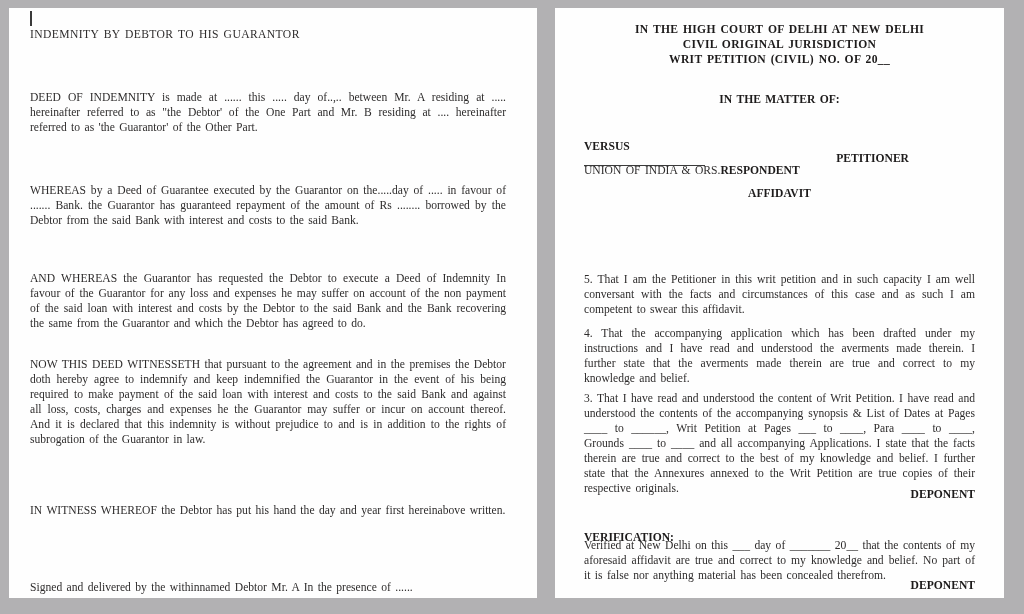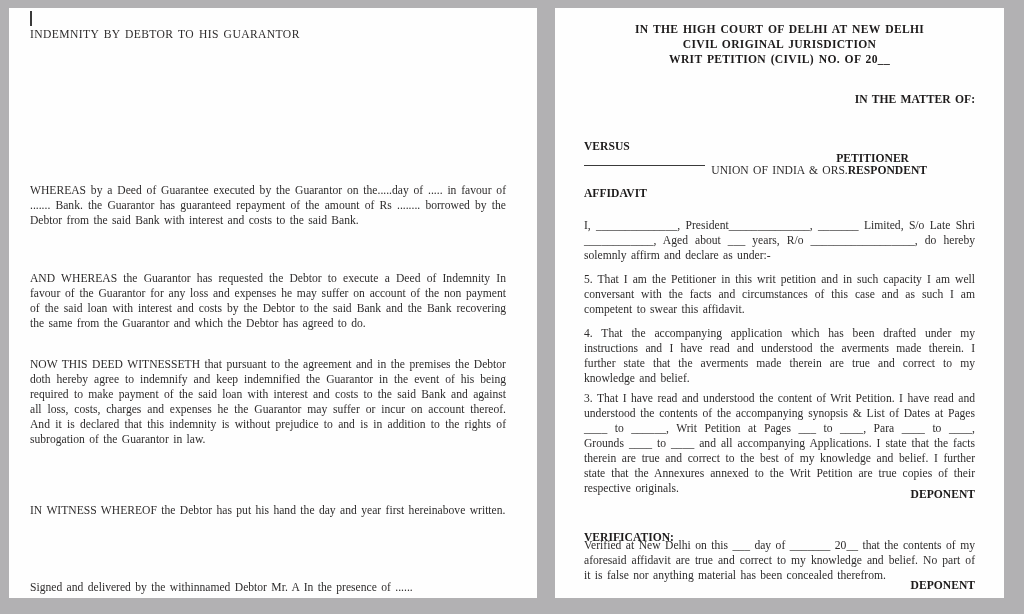--- a/index.html
+++ b/index.html
@@ -47,25 +47,25 @@
   .lp-p1 { top: 70px; }
   .lp-p2 { top: 163px; }
   .lp-p3 { top: 251px; }
   .lp-p4 { top: 337px; }
   .lp-p5 { top: 483px; }
   .lp-p6 { top: 560px; text-align: left; }
 
   
   .rp-heading { top: 14px; text-align: center; font-weight: bold; color: #1d1b1b; letter-spacing: 0.3px; }
   .rp-heading div { margin: 0; }
-  .rp-matter { top: 84px; text-align: right; }
+  .rp-matter { top: 84px; text-align: center; }
   .rp-petitioner-row { top: 104px; display: flex; justify-content: space-between; align-items: flex-end; margin-top: 39px; }
   .rp-versus { top: 131px; text-align: left; }
-  .rp-respondent-row { top: 155px; display: flex; justify-content: flex-end; align-items: baseline; }
-  .rp-affidavit { top: 178px; text-align: left; }
+  .rp-respondent-row { top: 155px; display: flex; justify-content: flex-start; align-items: baseline; }
+  .rp-affidavit { top: 178px; text-align: center; }
   .rp-intro { top: 198px; }
   .rp-c1 { top: 252px; }
   .rp-c2 { top: 306px; }
   .rp-c3 { top: 371px; }
   .rp-deponent1 { top: 479px; text-align: right; }
   .rp-verif-label { top: 503px; text-align: left; margin-top: 19px; }
   .rp-verif-text { top: 518px; }
   .rp-deponent2 { top: 570px; text-align: right; }
 
   .blank-line {
@@ -77,20 +77,21 @@
   .respondent-label { margin-right: 48px; }
 </style>
 </head>
 <body>
 
 <div class="page page-left">
   <div class="cursor"></div>
 
   <div class="blk lp lp-title caps-title">INDEMNITY BY DEBTOR TO HIS GUARANTOR</div>
 
+  <p class="blk lp lp-p1">DEED OF INDEMNITY is made at ...... this ..... day of..,.. between Mr. A residing at ..... hereinafter referred to as "the Debtor' of the One Part and Mr. B residing at .... hereinafter referred to as 'the Guarantor' of the Other Part.</p>
 
   <p class="blk lp lp-p2">WHEREAS by a Deed of Guarantee executed by the Guarantor on the.....day of ..... in favour of ....... Bank. the Guarantor has guaranteed repayment of the amount of Rs ........ borrowed by the Debtor from the said Bank with interest and costs to the said Bank.</p>
 
   <p class="blk lp lp-p3">AND WHEREAS the Guarantor has requested the Debtor to execute a Deed of Indemnity In favour of the Guarantor for any loss and expenses he may suffer on account of the non payment of the said loan with interest and costs by the Debtor to the said Bank and the Bank recovering the same from the Guarantor and which the Debtor has agreed to do.</p>
 
   <p class="blk lp lp-p4">NOW THIS DEED WITNESSETH that pursuant to the agreement and in the premises the Debtor doth hereby agree to indemnify and keep indemnified the Guarantor in the event of his being required to make payment of the said loan with interest and costs to the said Bank and against all loss, costs, charges and expenses he the Guarantor may suffer or incur on account thereof. And it is declared that this indemnity is without prejudice to and is in addition to the rights of subrogation of the Guarantor in law.</p>
 
   <p class="blk lp lp-p5">IN WITNESS WHEREOF the Debtor has put his hand the day and year first hereinabove written.</p>
 
   <p class="blk lp lp-p6">Signed and delivered by the withinnamed Debtor Mr. A In the presence of ......</p>
@@ -113,21 +114,20 @@
 
   <div class="blk rp rp-versus bold">VERSUS</div>
 
   <div class="blk rp rp-respondent-row">
     <span>UNION OF INDIA &amp; ORS.</span>
     <span class="bold respondent-label">RESPONDENT</span>
   </div>
 
   <div class="blk rp rp-affidavit bold">AFFIDAVIT</div>
 
-  <p class="blk rp rp-intro">I, ______________, President______________, _______ Limited, S/o Late Shri ____________, Aged about ___ years, R/o __________________, do hereby solemnly affirm and declare as under:-</p>
 
   <p class="blk rp rp-c1">5. That I am the Petitioner in this writ petition and in such capacity I am well conversant with the facts and circumstances of this case and as such I am competent to swear this affidavit.</p>
 
   <p class="blk rp rp-c2">4. That the accompanying application which has been drafted under my instructions and I have read and understood the averments made therein. I further state that the averments made therein are true and correct to my knowledge and belief.</p>
 
   <p class="blk rp rp-c3">3. That I have read and understood the content of Writ Petition. I have read and understood the contents of the accompanying synopsis &amp; List of Dates at Pages ____ to ______, Writ Petition at Pages ___ to ____, Para ____ to ____, Grounds ____ to ____ and all accompanying Applications. I state that the facts therein are true and correct to the best of my knowledge and belief. I further state that the Annexures annexed to the Writ Petition are true copies of their respective originals.</p>
 
   <div class="blk rp rp-deponent1 bold">DEPONENT</div>
 
   <div class="blk rp rp-verif-label bold">VERIFICATION:</div>

